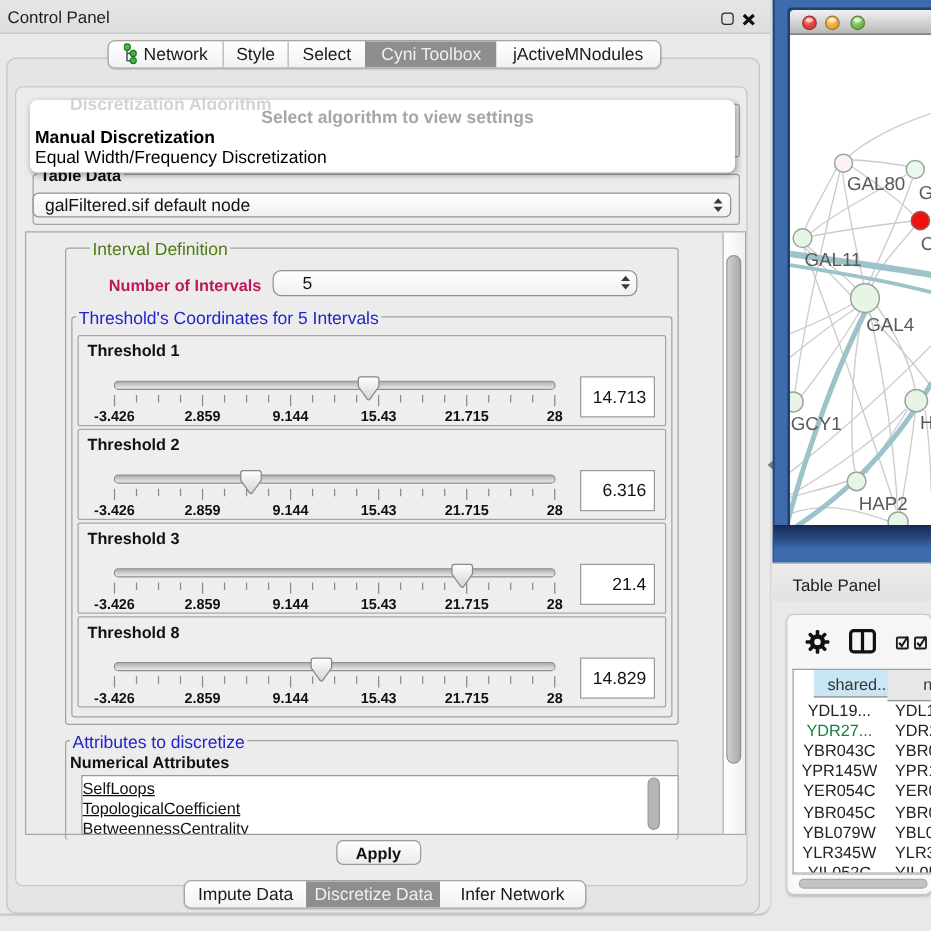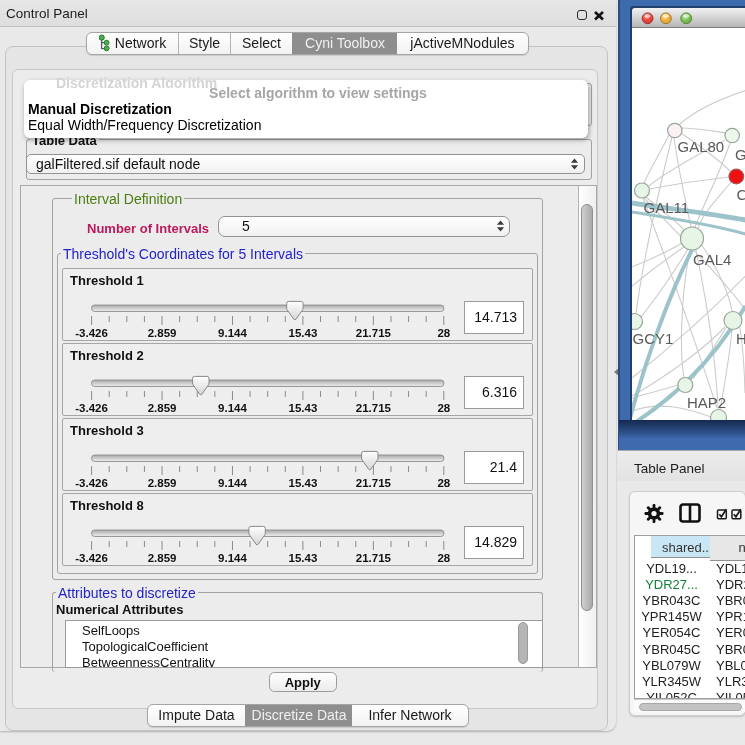--- a/index.html
+++ b/index.html
@@ -300,21 +300,21 @@
       </svg>
       <div class="vbox">14.829</div>
     </div>
   </div>
 
 <div class="abs grp" style="left:52px;top:592px;width:490.5px;height:80px;border-bottom:none;">
     <span style="color:#2323cc;">Attributes to discretize</span>
   </div>
 <div class="abs" style="left:56px;top:602px;font-size:13px;font-weight:bold;color:#111;">Numerical Attributes</div>
 <div class="abs" style="left:65px;top:620px;width:477.5px;height:47.5px;background:#fff;border:1px solid #9a9a9a;overflow:hidden;font-size:13px;color:#111;">
-  <div style="padding:2px 0 0 16px;line-height:16.2px;">SelfLoops<br>TopologicalCoefficient<br>BetweennessCentrality</div>
+  <div style="padding:2px 0 0 0;line-height:16.2px;text-decoration:underline;">SelfLoops<br>TopologicalCoefficient<br>BetweennessCentrality</div>
   <div class="abs" style="left:452px;top:1px;width:9.5px;height:42px;background:#b5b5b5;border:1px solid #9a9a9a;border-radius:5px;"></div>
 </div>
 
 <div class="abs" style="left:269px;top:671.5px;width:67.5px;height:20.5px;border:1px solid #9b9b9b;border-radius:5.5px;background:linear-gradient(#ffffff,#ebebeb);font-size:13px;font-weight:bold;color:#111;text-align:center;line-height:19px;">Apply</div>
 
 <div class="abs" style="left:56px;top:74.5px;height:13.5px;overflow:hidden;z-index:65;font-size:14px;font-weight:bold;color:#d4d4d4;">Discretization Algorithm</div>
 
 <div class="abs" id="popup">
   <div class="abs" style="left:0;top:4.5px;width:588px;text-align:center;font-size:14px;color:#a6a6a6;font-weight:bold;">Select algorithm to view settings</div>
   <div class="abs" style="left:4px;top:21px;font-size:14px;font-weight:bold;color:#000;">Manual Discretization</div>

